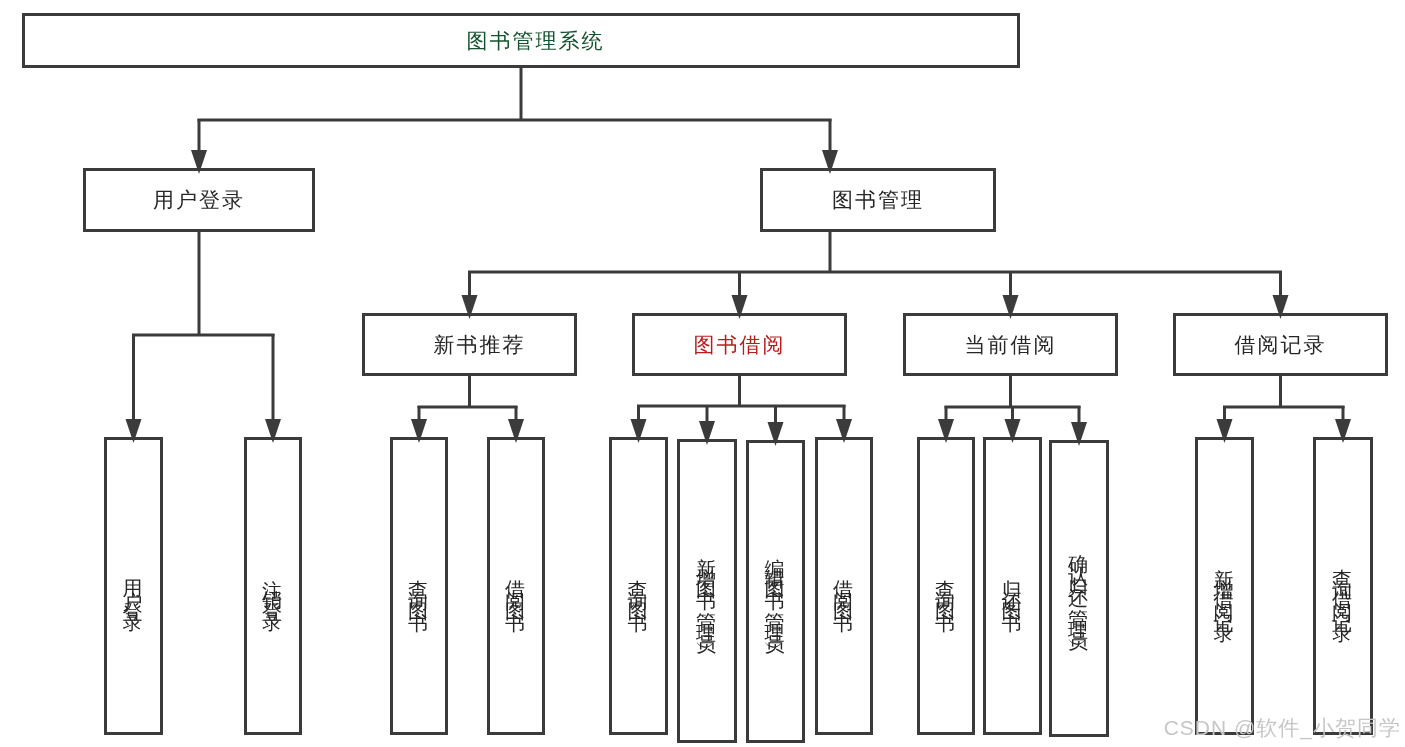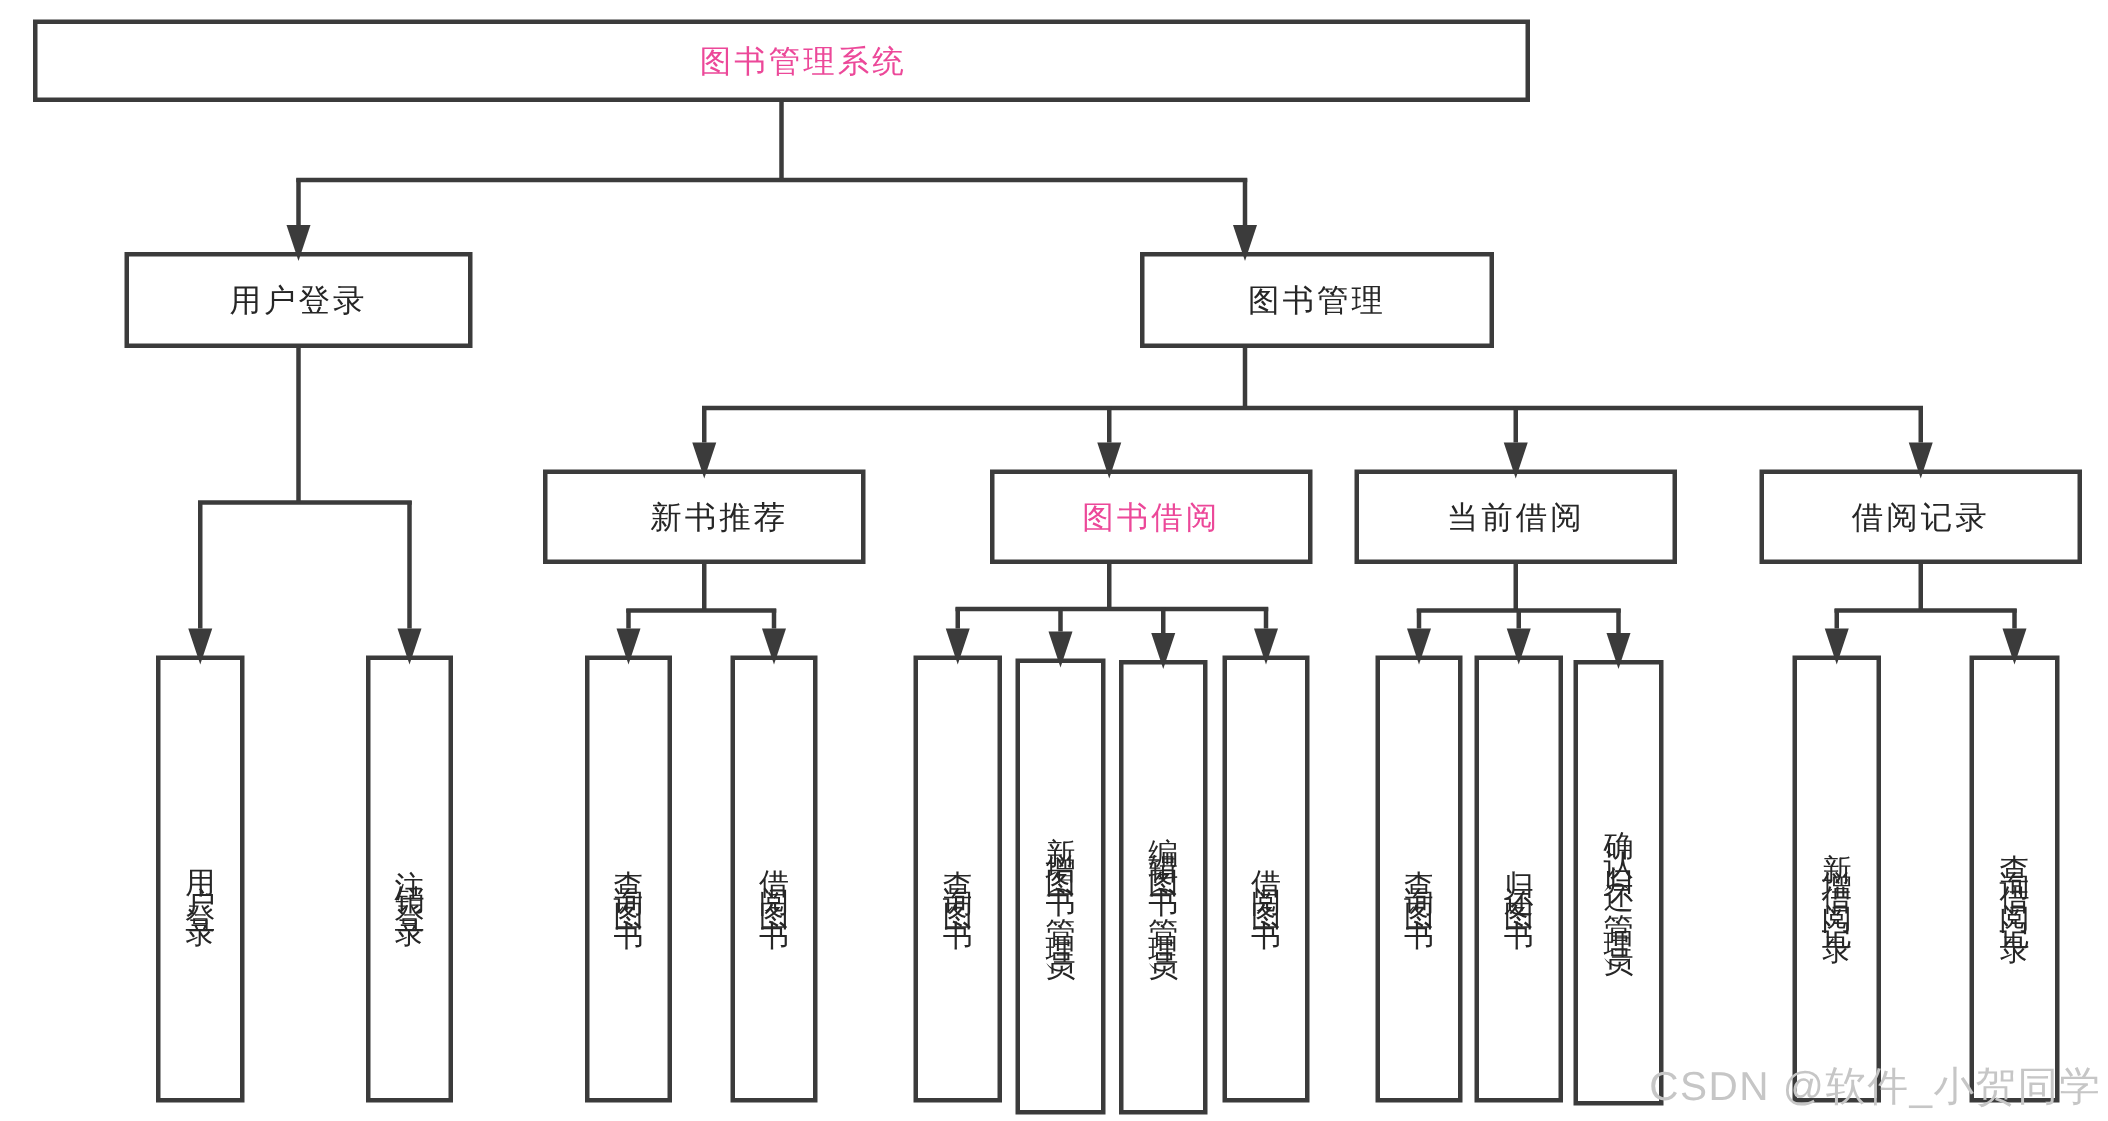--- a/index.html
+++ b/index.html
@@ -49,21 +49,21 @@
     stroke: #3b3b3b;
     stroke-width: 3;
   }
   #connectors polygon {
     fill: #3b3b3b;
   }
   #watermark {
     position: absolute;
     right: 4px;
     bottom: 5px;
-    font-size: 27px;
+    font-size: 21px;
     letter-spacing: 1px;
     color: #c6c6c6;
     z-index: 3;
   }
 </style>
 </head>
 <body>
 
 <div id="canvas">
   <svg id="connectors" width="1405" height="747" viewBox="0 0 1405 747">
@@ -114,33 +114,33 @@
       <line x1="1079" y1="406" x2="1079" y2="422" stroke="#3b3b3b"></line>
       <polygon points="1071,422 1087,422 1079,446" fill="#3b3b3b"></polygon>
       <line x1="1280.5" y1="374" x2="1280.5" y2="407" stroke="#3b3b3b"></line>
       <line x1="1223" y1="407" x2="1344.5" y2="407" stroke="#3b3b3b"></line>
       <line x1="1224.5" y1="406" x2="1224.5" y2="419" stroke="#3b3b3b"></line>
       <polygon points="1216.5,419 1232.5,419 1224.5,443" fill="#3b3b3b"></polygon>
       <line x1="1343" y1="406" x2="1343" y2="419" stroke="#3b3b3b"></line>
       <polygon points="1335,419 1351,419 1343,443" fill="#3b3b3b"></polygon>
     </svg>
   <div id="watermark" style="color: rgb(198, 198, 198);">CSDN @软件_小贺同学</div>
-<div class="node" style="left: 22px; top: 13px; width: 998px; height: 55px; border-color: rgb(59, 59, 59); color: #ec4899; padding-left: 29px;">
+<div class="node" style="left: 22px; top: 13px; width: 998px; height: 55px; border-color: rgb(59, 59, 59); color: #14532d; padding-left: 29px;">
       <span>图书管理系统</span>
     </div>
     <div class="node" style="left: 83px; top: 168px; width: 232px; height: 64px; border-color: rgb(59, 59, 59); color: rgb(38, 38, 38);">
       <span>用户登录</span>
     </div>
     <div class="node" style="left: 712px; top: 168px; width: 236px; height: 64px; border-color: rgb(59, 59, 59); color: rgb(38, 38, 38); margin-left: 48px;">
       <span>图书管理</span>
     </div>
     <div class="node" style="left: 362px; top: 313px; width: 215px; height: 63px; border-color: rgb(59, 59, 59); color: rgb(38, 38, 38); padding-left: 20px;">
       <span>新书推荐</span>
     </div>
-    <div class="node" style="left: 660px; top: 313px; width: 215px; height: 63px; border-color: rgb(59, 59, 59); color: #ec4899;">
+    <div class="node" style="left: 632px; top: 313px; width: 215px; height: 63px; border-color: rgb(59, 59, 59); color: #b91c1c;">
       <span>图书借阅</span>
     </div>
     <div class="node" style="left: 1173px; top: 313px; width: 215px; height: 63px; border-color: rgb(59, 59, 59); color: rgb(38, 38, 38);">
       <span>借阅记录</span>
     </div>
     <div class="node" style="left: 903px; top: 313px; width: 215px; height: 63px; border-color: rgb(59, 59, 59); color: rgb(38, 38, 38);">
       <span>当前借阅</span>
     </div>
     <div class="node vertical" style="left: 104px; top: 437px; width: 59px; height: 298px; border-color: rgb(59, 59, 59); color: rgb(38, 38, 38);">
       <span>用户登录</span>

